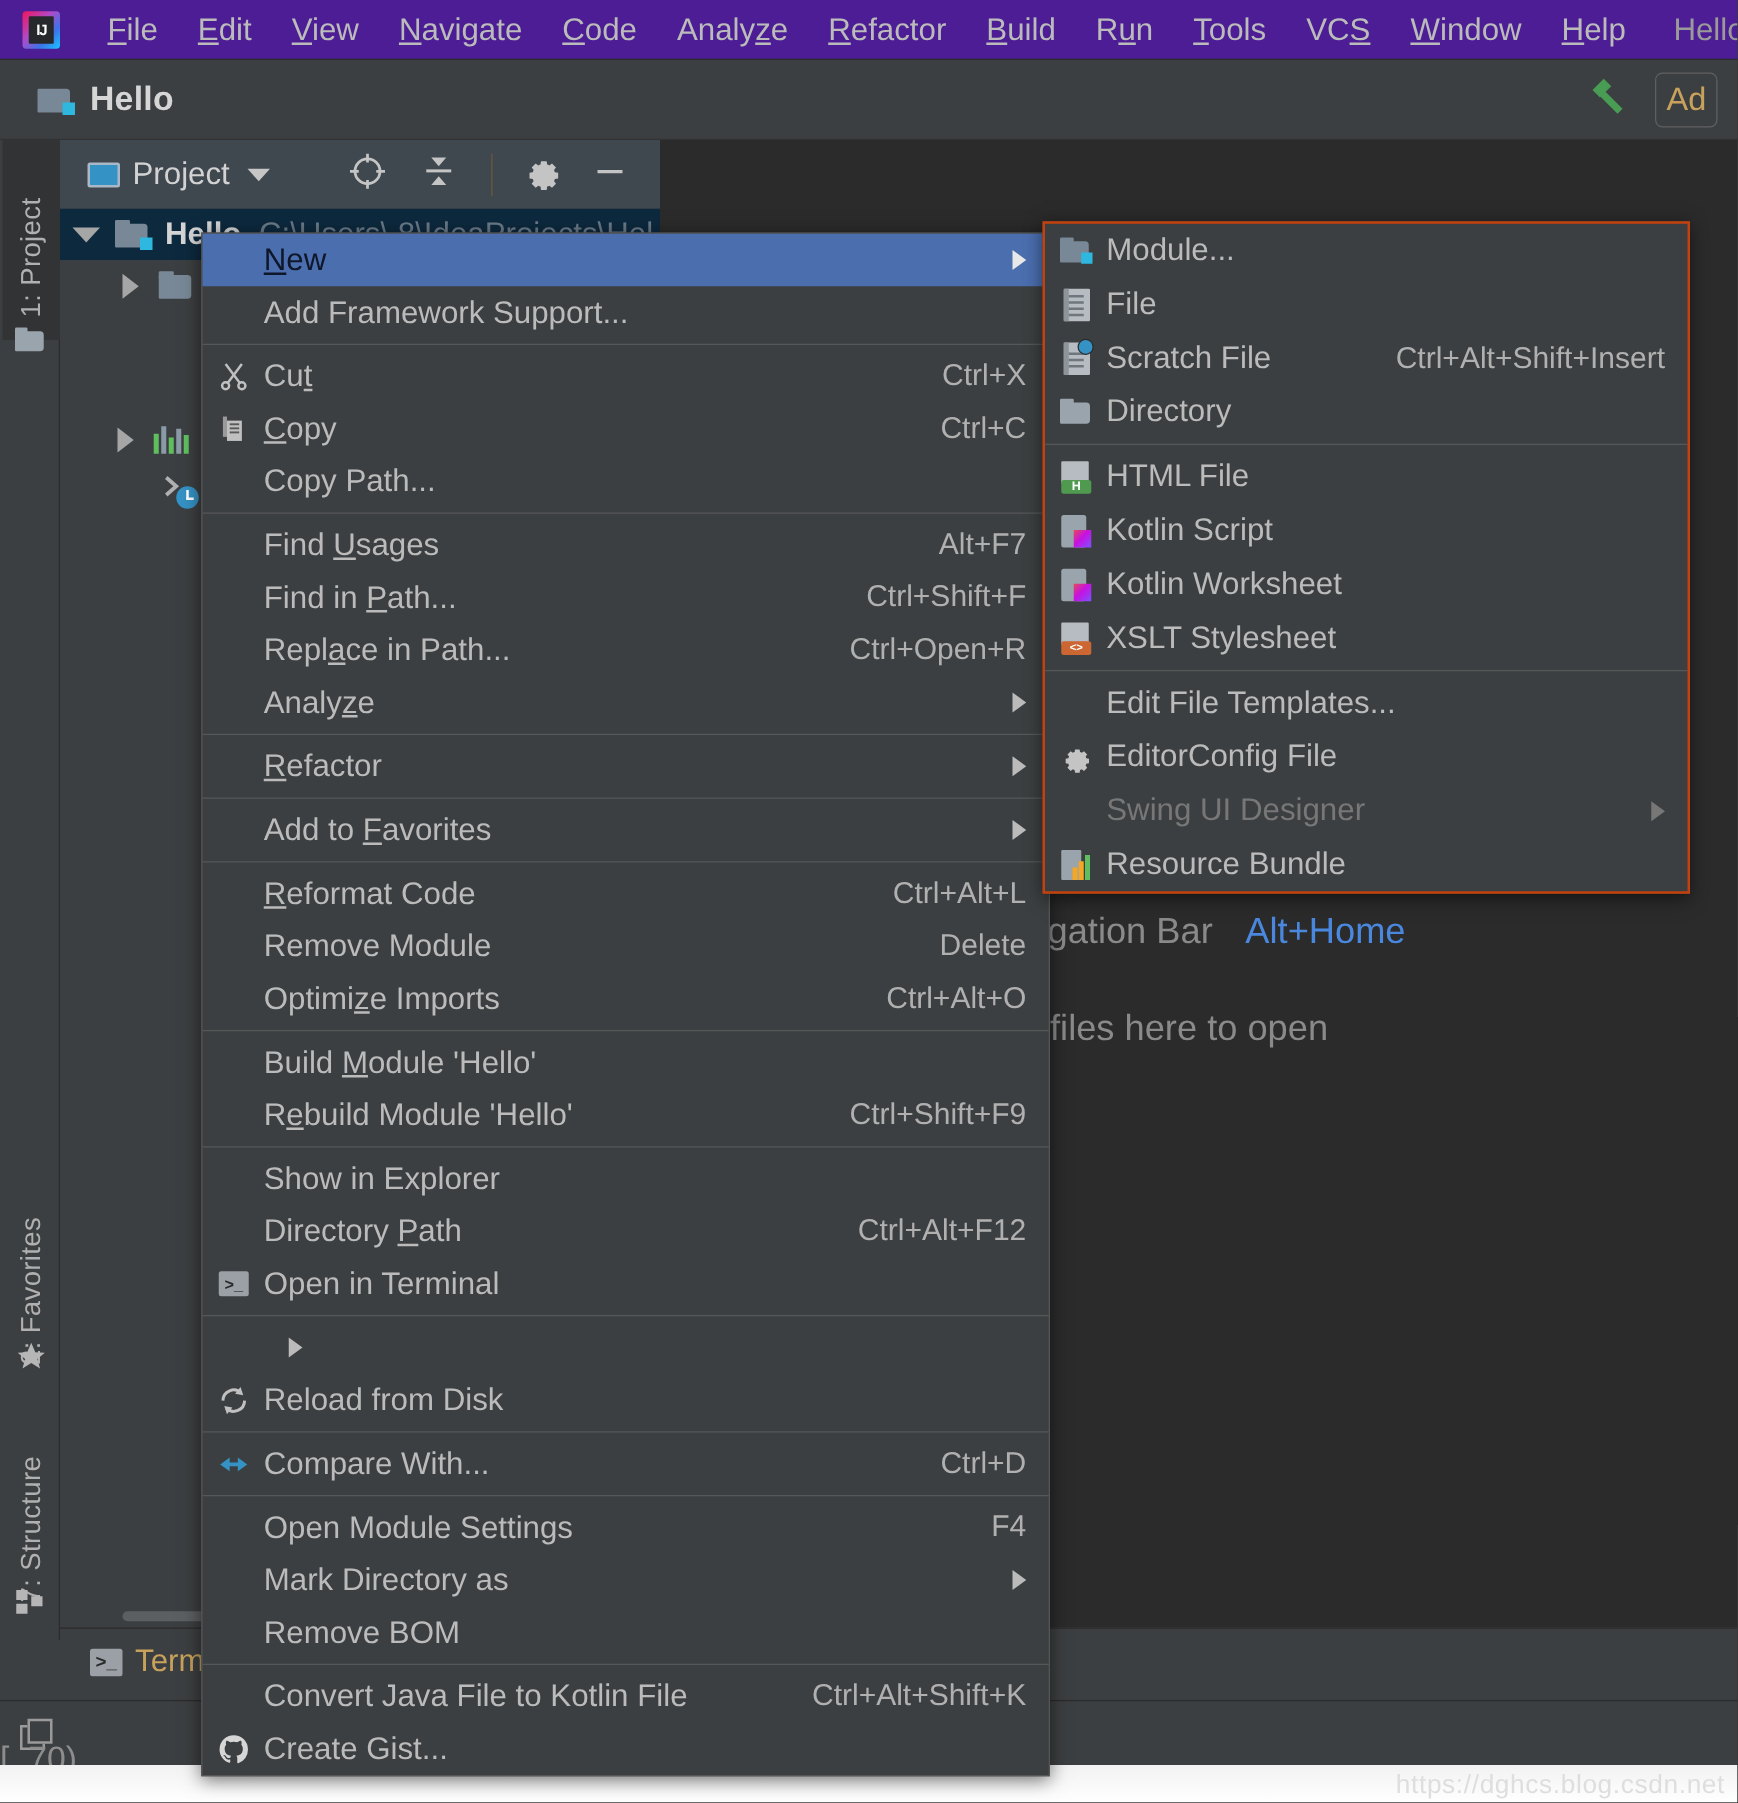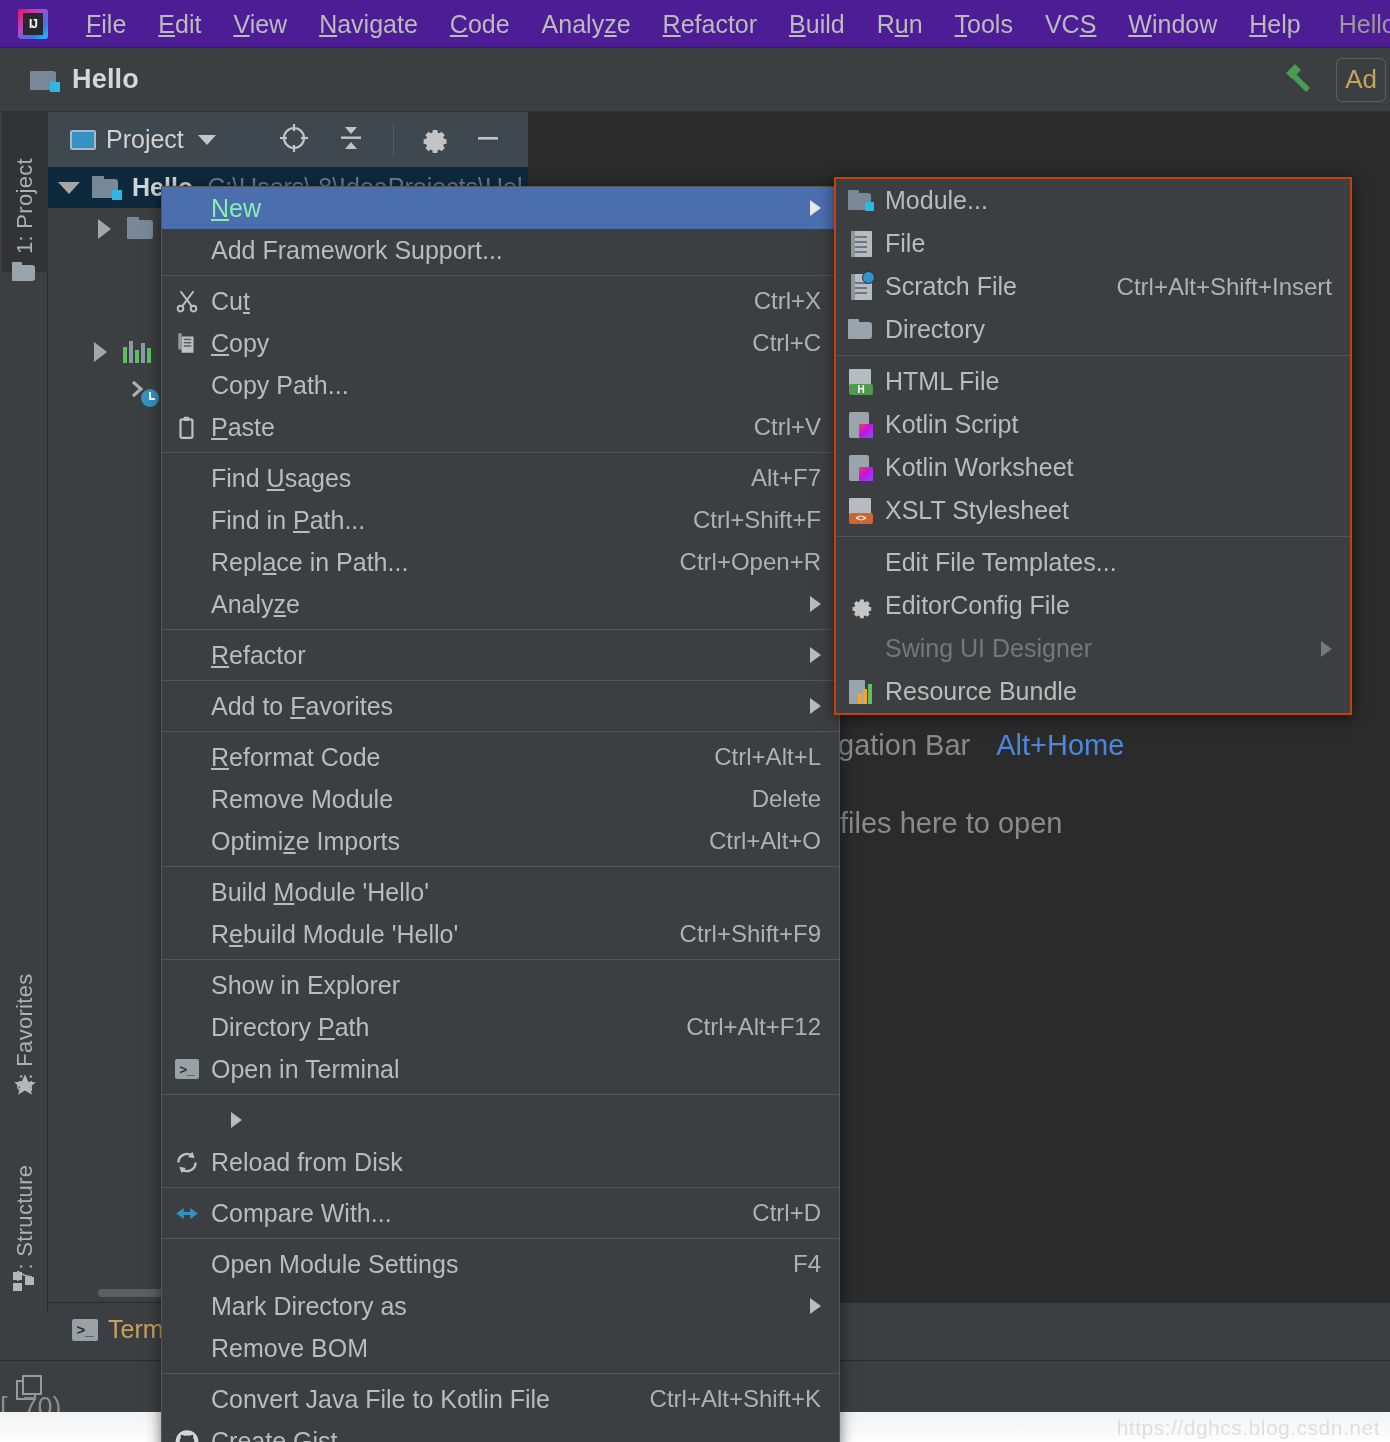--- a/index.html
+++ b/index.html
@@ -54,21 +54,21 @@
     background: #788896; border-radius: 1px 3px 3px 1px;
   }
   .proj-folder-icon .sq {
     position: absolute; right: 0px; bottom: 0px; width: 10px; height: 10px;
     background: #2eb8e0;
   }
   .proj-title { color: #d6d6d6; font-size: 27px; font-weight: bold; letter-spacing: .2px; }
   .projbar .spacer { flex: 1; }
   .hammer { margin-right: 14px; }
   .ad-btn {
-    margin-right: 4px; height: 44px; min-width: 44px; border: 1px solid #5e6060;
+    margin-right: 16px; height: 44px; min-width: 44px; border: 1px solid #5e6060;
     border-radius: 6px; color: #c8a25c; font-size: 26px; display: flex;
     align-items: center; padding: 0 8px; background: #3c3f41;
   }
 
   
   .toolstrip {
     position: absolute; left: 0; top: 112px; width: 48px; height: 1200px;
     background: #3c3f41; border-right: 1px solid #2b2b2b;
   }
   .strip-seg {
@@ -185,21 +185,21 @@
     background: #3c3f41; border: 1px solid #565656;
     box-shadow: 0 3px 14px rgba(0,0,0,.55);
     padding: 0; z-index: 40;
   }
   .mi {
     position: relative; height: 42px; display: flex; align-items: center;
     color: #bbbbbb; font-size: 25px; padding-left: 49px; padding-right: 18px;
     white-space: nowrap;
   }
   .mi.tall { height: 43px; }
-  .mi.selected { background: #4b6eaf; color: #86efac; }
+  .mi.selected { background: #4b6eaf; color: #0f172a; }
   .mi.disabled { color: #777777; }
   .mi .mi-label { flex: 1 1 auto; }
   .mi .mi-label u { text-decoration: underline; }
   .mi .mi-shortcut { color: #b0b0b0; font-size: 24px; margin-left: 24px; }
   .mi .mi-icon {
     position: absolute; left: 12px; top: 50%; transform: translateY(-50%);
     width: 26px; height: 26px; display: flex; align-items: center; justify-content: center;
   }
   .mi .mi-arrow {
     width: 0; height: 0; margin-left: 20px; flex: 0 0 auto;
@@ -476,30 +476,20 @@
             <rect x="9" y="14" width="7" height="1.4" fill="#5a5a5a"></rect>
             <rect x="4" y="3" width="3" height="15" fill="#9a9a9a"></rect>
           </svg>
         </span>
         <span class="mi-label"><u>C</u>opy</span>
         <span class="mi-shortcut">Ctrl+C</span>
       </div>
       <div class="mi">
         <span class="mi-label">Copy Path...</span>
       </div>
-      <div class="mi">
-        <span class="mi-icon">
-          <svg width="26" height="26" viewBox="0 0 24 24">
-            <rect x="6" y="5" width="11" height="17" rx="1.5" fill="none" stroke="#c0c0c0" stroke-width="2"></rect>
-            <rect x="9" y="2.5" width="5" height="4" rx="1" fill="#c0c0c0"></rect>
-          </svg>
-        </span>
-        <span class="mi-label"><u>P</u>aste</span>
-        <span class="mi-shortcut">Ctrl+V</span>
-      </div>
       <div class="msep"></div>
       <div class="mi">
         <span class="mi-label">Find <u>U</u>sages</span>
         <span class="mi-shortcut">Alt+F7</span>
       </div>
       <div class="mi">
         <span class="mi-label">Find in <u>P</u>ath...</span>
         <span class="mi-shortcut">Ctrl+Shift+F</span>
       </div>
       <div class="mi">

